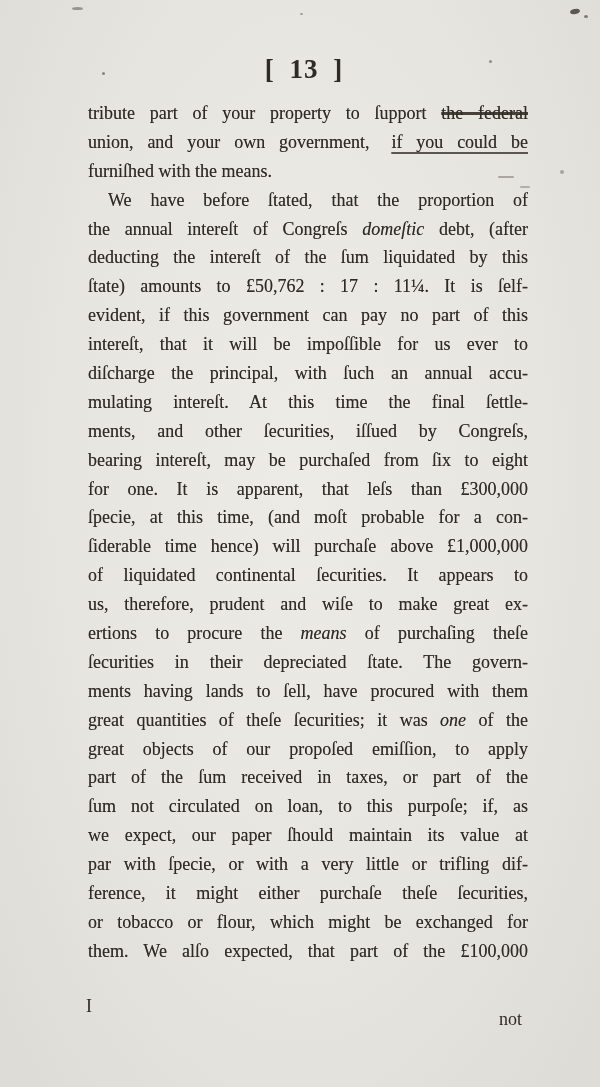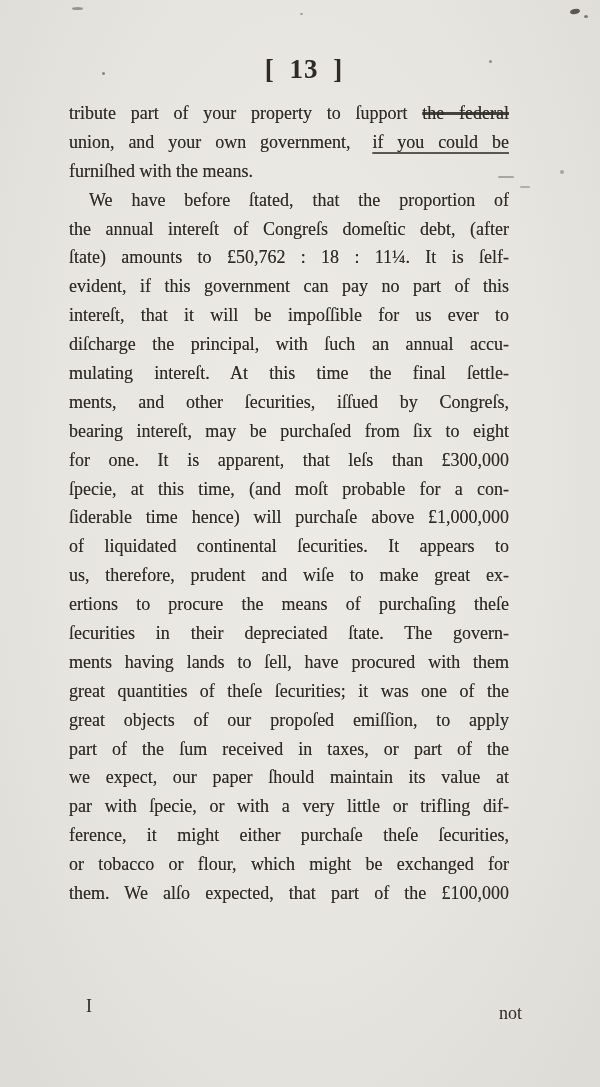--- a/index.html
+++ b/index.html
@@ -13,85 +13,87 @@
     background:radial-gradient(ellipse at 50% 42%, var(--paper,#ecebe6) 0%, #e7e5e0 55%, #dedcd6 95%);
     color:var(--ink,#2e2a25);
   }
   .header{
     position:absolute;top:54px;left:84px;width:440px;
     text-align:center;font-size:27px;word-spacing:7px;
     font-weight:bold;letter-spacing:1px;
     color:var(--ink,#2e2a25);
   }
   .text-block{
-    position:absolute;top:99px;left:69px;width:440px;
+    position:absolute;top:99px;left:88px;width:440px;
     font-size:18px;
   }
   .line{
     line-height:28.9px;height:28.9px;
     text-align:justify;text-align-last:justify;
     white-space:normal;overflow:visible;
     text-shadow:0 0 0.5px rgba(46,42,37,0.55);
   }
   .line.no-justify{text-align-last:left;}
   .line.indent{text-indent:20px;}
-  .italic{margin-top:28px;}
+  .italic{font-style:italic;margin-top:28px;}
   .strike{
     text-decoration:line-through;
     text-decoration-color:rgba(52,46,40,0.75);
     text-decoration-thickness:2.5px;
   }
   .smudge-under{
     text-decoration:underline;
     text-decoration-color:rgba(52,46,40,0.5);
     text-decoration-thickness:2px;
     text-underline-offset:4px;
     margin-left:8px;
   }
   .footer{
     position:absolute;top:996px;left:86px;width:436px;
     display:flex;justify-content:space-between;align-items:flex-start;
     font-size:18px;color:var(--ink,#2e2a25);
   }
-  .footer .catchword{margin-top:7px;}
+  .footer .catchword{margin-top:13px;}
   .speck{position:absolute;background:#3a352f;border-radius:50%;}
 </style>
 </head>
 <body>
 
 <div class="paper">
 
   <div class="header">
     <span>[ 13 ]</span>
   </div>
 
   <div class="text-block">
       <div class="line"><span>tribute part of your property to ſupport </span><span class="strike">the federal</span></div>
       <div class="line"><span>union, and your own government, </span><span class="smudge-under">if you could be</span></div>
       <div class="line no-justify"><span>furniſhed with the means.</span></div>
       <div class="line indent"><span>We have before ſtated, that the proportion of</span></div>
       <div class="line"><span>the annual intereſt of Congreſs </span><span class="italic">domeſtic</span><span> debt, (after</span></div>
-      <div class="line"><span>ſtate) amounts to £50,762 : 18 : 11¼. It is ſelf-</span></div>
+      <div class="line"><span>deducting the intereſt of the ſum liquidated by this</span></div>
+      <div class="line"><span>ſtate) amounts to £50,762 : 17 : 11¼. It is ſelf-</span></div>
       <div class="line"><span>evident, if this government can pay no part of this</span></div>
       <div class="line"><span>intereſt, that it will be impoſſible for us ever to</span></div>
       <div class="line"><span>diſcharge the principal, with ſuch an annual accu-</span></div>
       <div class="line"><span>mulating intereſt. At this time the final ſettle-</span></div>
       <div class="line"><span>ments, and other ſecurities, iſſued by Congreſs,</span></div>
       <div class="line"><span>bearing intereſt, may be purchaſed from ſix to eight</span></div>
       <div class="line"><span>for one. It is apparent, that leſs than £300,000</span></div>
       <div class="line"><span>ſpecie, at this time, (and moſt probable for a con-</span></div>
       <div class="line"><span>ſiderable time hence) will purchaſe above £1,000,000</span></div>
       <div class="line"><span>of liquidated continental ſecurities. It appears to</span></div>
       <div class="line"><span>us, therefore, prudent and wiſe to make great ex-</span></div>
       <div class="line"><span>ertions to procure the </span><span class="italic">means</span><span> of purchaſing theſe</span></div>
       <div class="line"><span>ſecurities in their depreciated ſtate. The govern-</span></div>
       <div class="line"><span>ments having lands to ſell, have procured with them</span></div>
       <div class="line"><span>great quantities of theſe ſecurities; it was </span><span class="italic">one</span><span> of the</span></div>
       <div class="line"><span>great objects of our propoſed emiſſion, to apply</span></div>
       <div class="line"><span>part of the ſum received in taxes, or part of the</span></div>
+      <div class="line"><span>ſum not circulated on loan, to this purpoſe; if, as</span></div>
       <div class="line"><span>we expect, our paper ſhould maintain its value at</span></div>
       <div class="line"><span>par with ſpecie, or with a very little or trifling dif-</span></div>
       <div class="line"><span>ference, it might either purchaſe theſe ſecurities,</span></div>
       <div class="line"><span>or tobacco or flour, which might be exchanged for</span></div>
       <div class="line"><span>them. We alſo expected, that part of the £100,000</span></div>
     </div>
 
   <div class="footer">
     <span class="signature">I</span>
     <span class="catchword">not</span>

